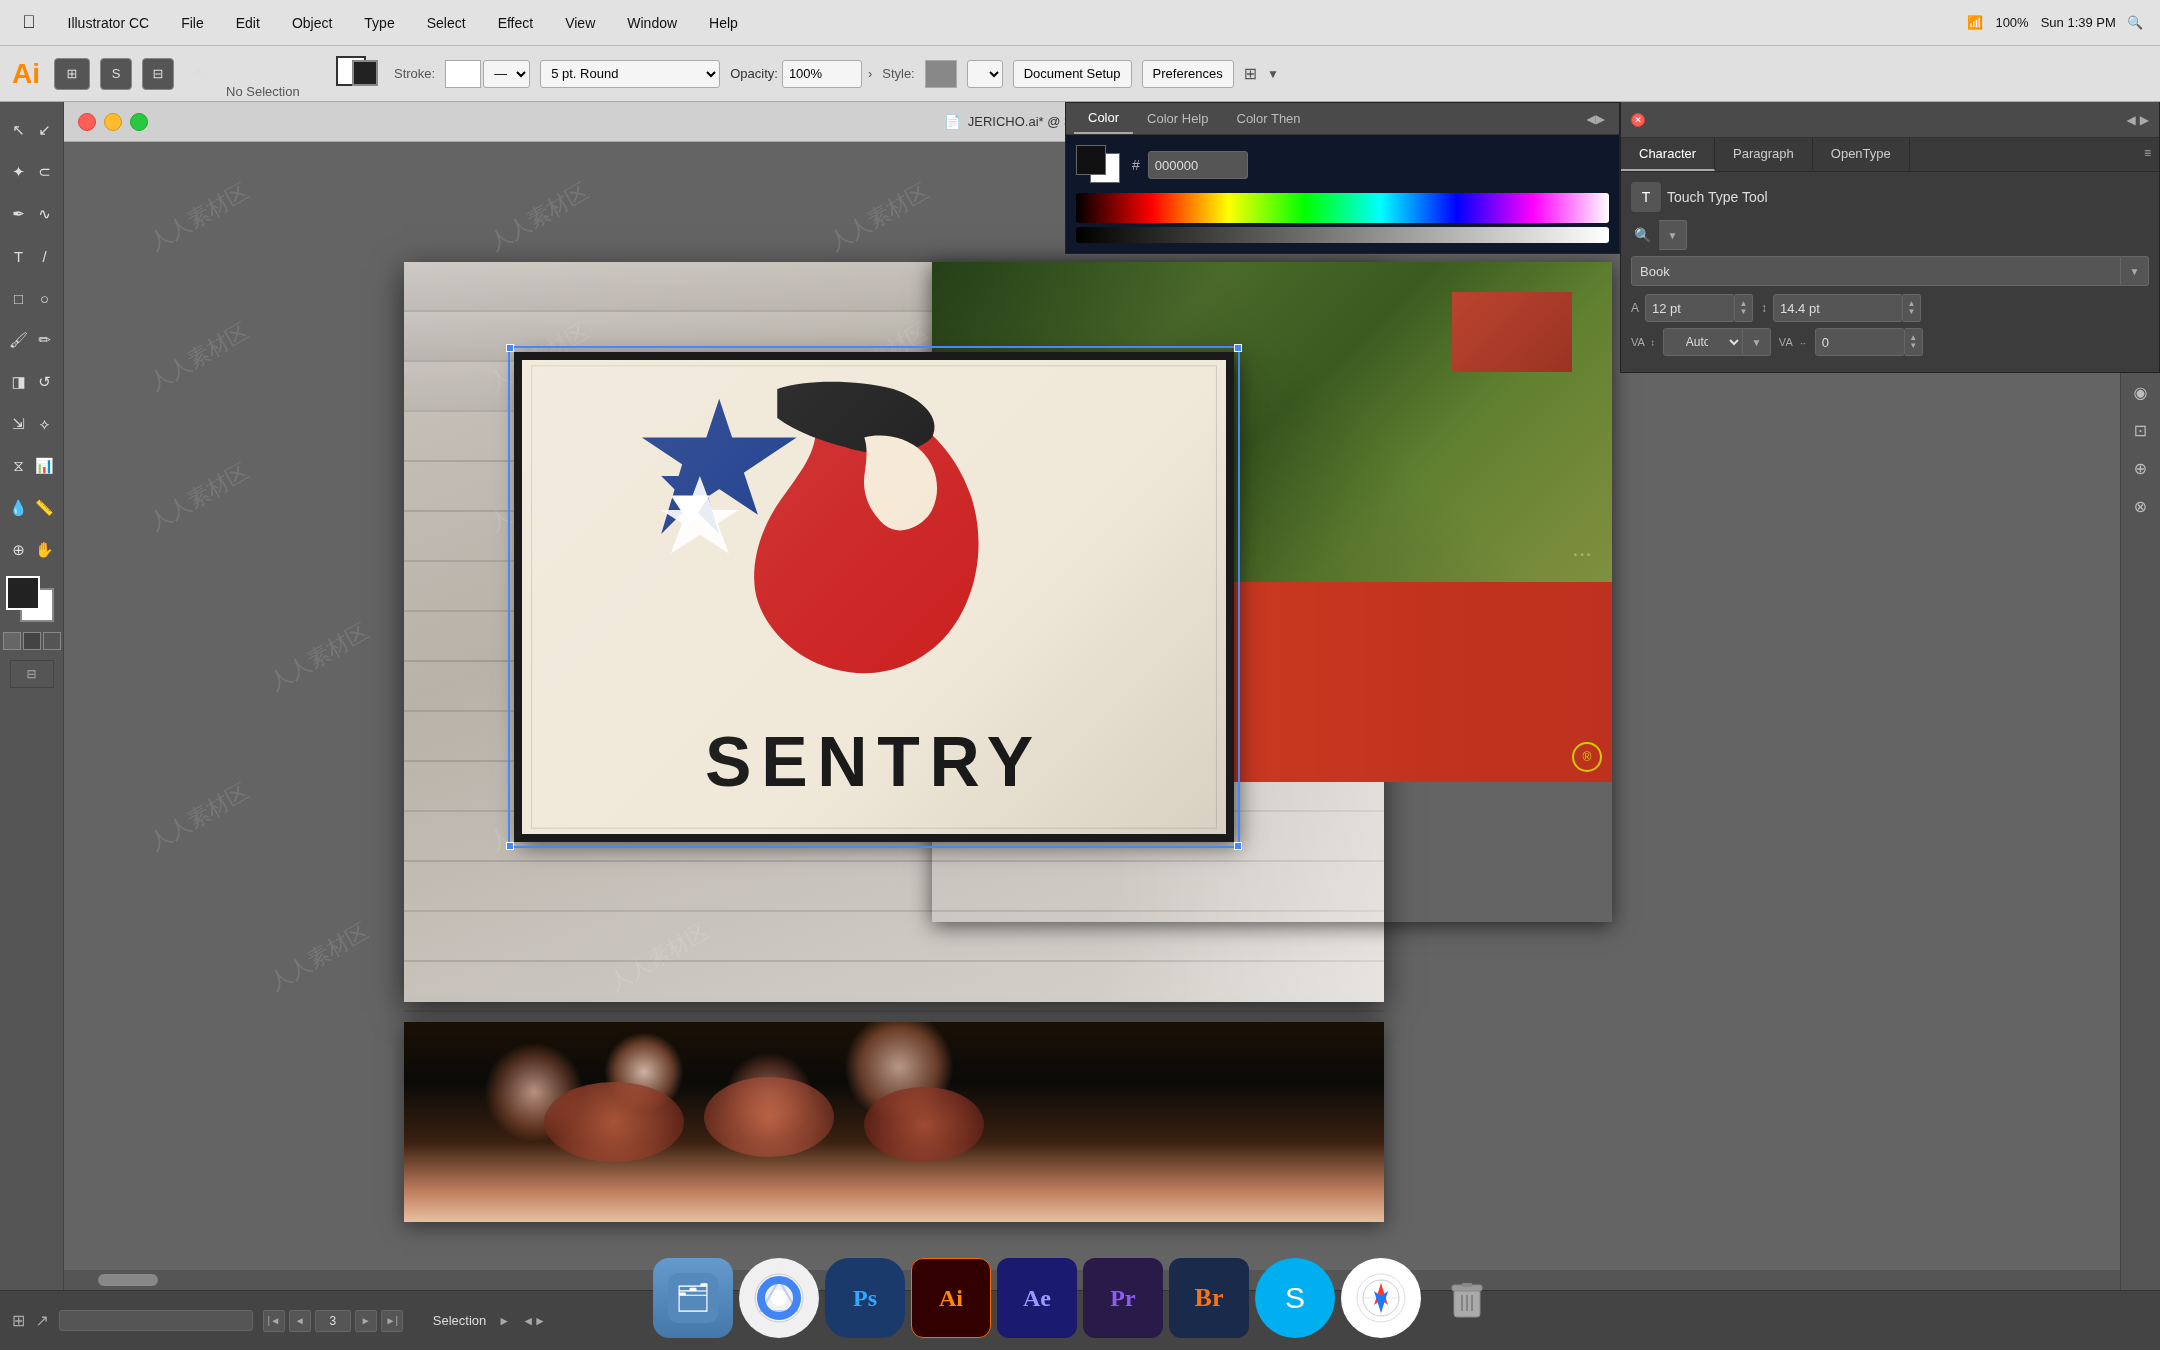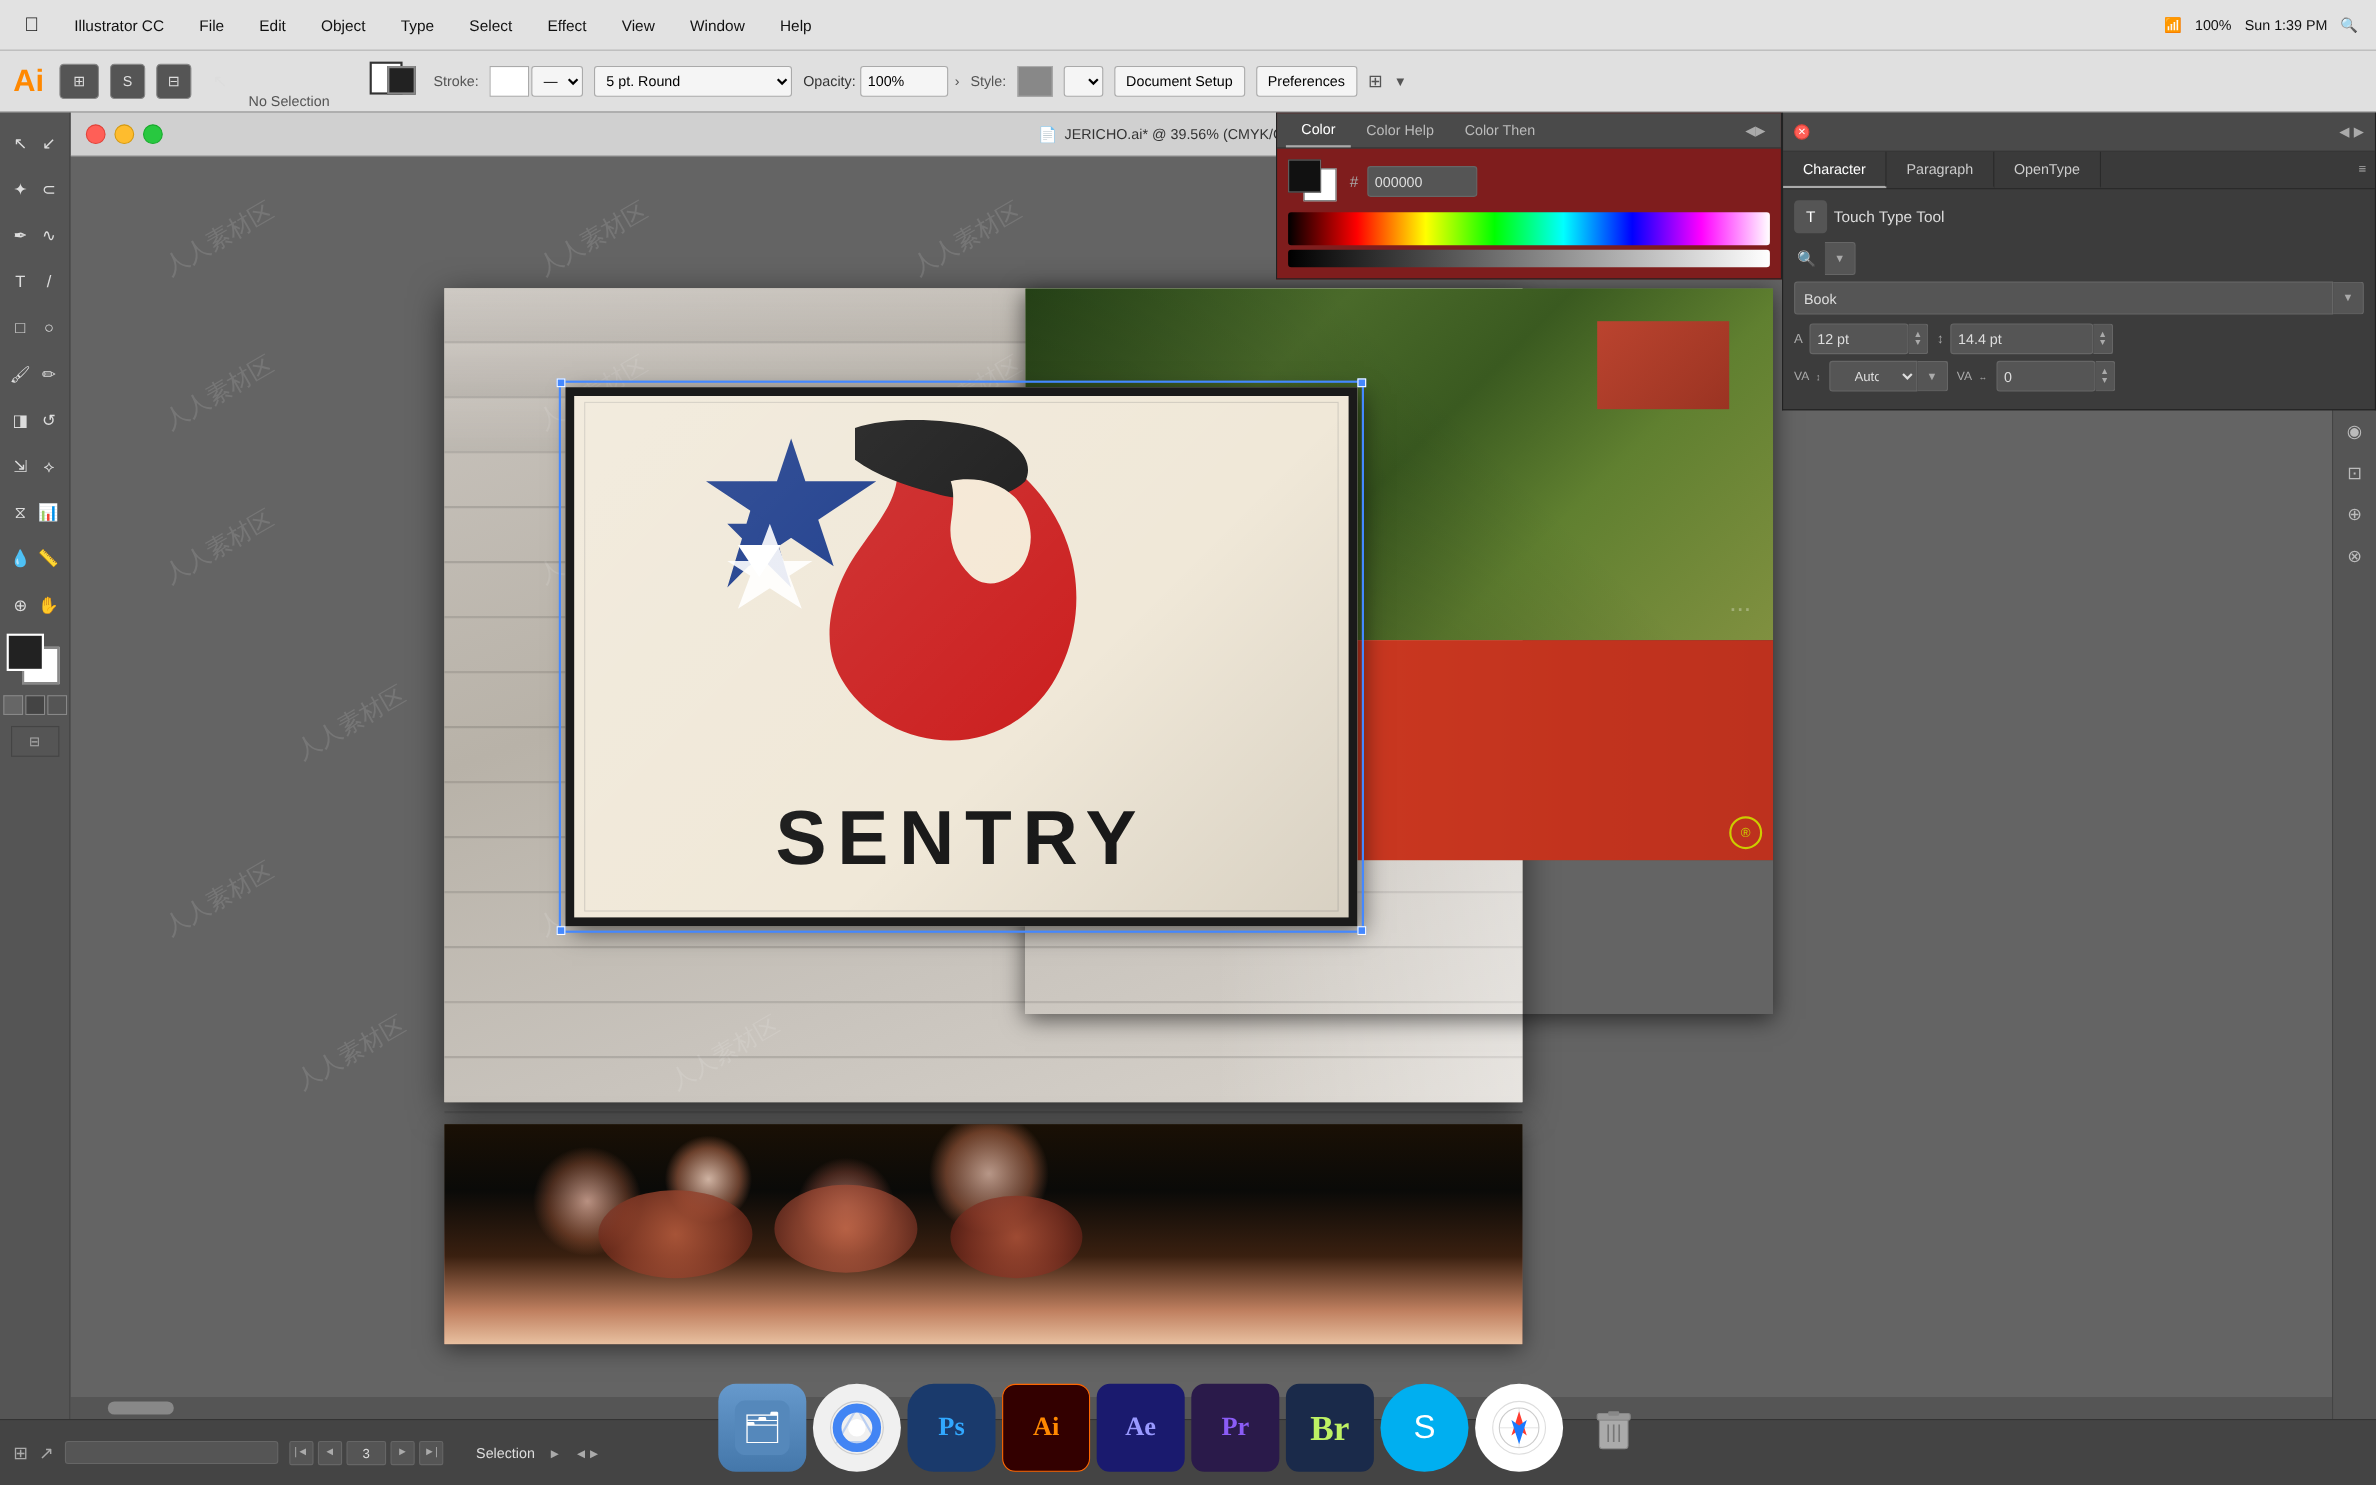--- a/index.html
+++ b/index.html
@@ -351,22 +351,22 @@
     }
     .field-input-wide {
       width: 130px;
     }
 
     
     .color-panel {
       position: absolute;
       top: 102px;
       right: 540px;
-      width: 460px;
-      background: #7f1d1d;
+      width: 555px;
+      background: #0f172a;
       border: 1px solid #222;
       z-index: 49;
     }
     .color-panel-tabs {
       display: flex;
       background: #4a4a4a;
       border-bottom: 1px solid #333;
       padding: 0 8px;
       align-items: center;
     }
@@ -962,21 +962,21 @@
 
   <div class="dock-item" style="background:#1a1a6e;border-radius:12px;">
     <span style="font-size:24px;font-weight:bold;color:#9999ff;font-family:serif;">Ae</span>
   </div>
 
   <div class="dock-item" style="background:#2a1a4a;border-radius:12px;">
     <span style="font-size:24px;font-weight:bold;color:#8b5cf6;font-family:serif;">Pr</span>
   </div>
 
   <div class="dock-item" style="background:#1a2a4a;border-radius:12px;">
-    <span style="font-size:32px;font-weight:bold;color:#bef264;font-family:serif;">Br</span>
+    <span style="font-size:26px;font-weight:bold;color:#f97316;font-family:serif;">Br</span>
   </div>
 
   <div class="dock-item" style="background:#00aff0;border-radius:50%;">
     <span style="font-size:30px;">S</span>
   </div>
 
   <div class="dock-item" style="border-radius:50%;background:white;">
     <svg width="50" height="50" viewBox="0 0 50 50">
       <circle cx="25" cy="25" r="24" fill="white" stroke="#ddd" stroke-width="1"></circle>
       <circle cx="25" cy="25" r="18" fill="none" stroke="#ccc" stroke-width="1"></circle>

